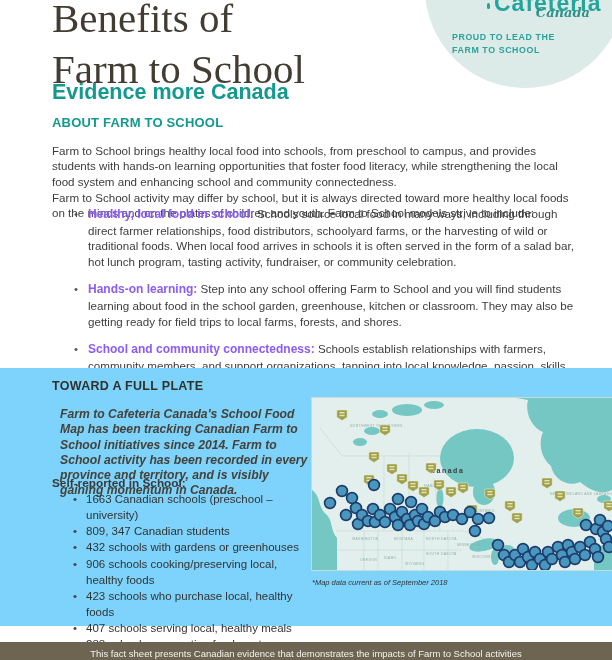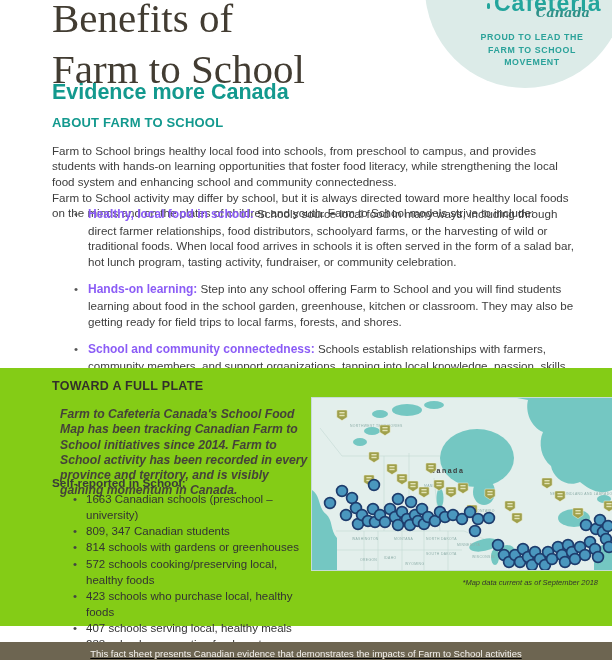--- a/index.html
+++ b/index.html
@@ -9,75 +9,74 @@
   
   .badge-circle{position:absolute;left:425px;top:-112px;width:200px;height:200px;
     border-radius:50%;background:#dcebe8;}
   .logo-word{position:absolute;left:494px;top:-10px;font-size:23px;font-weight:bold;
     color:#23a59c;letter-spacing:1px;}
   .logo-mark{position:absolute;left:487px;top:3px;width:3px;height:6px;background:#23a59c;
     border-radius:2px;}
   .logo-script{position:absolute;left:530px;top:5px;width:60px;text-align:right;
     font-family:"DejaVu Serif",serif;font-style:italic;font-weight:bold;
     font-size:13px;color:#2f9189;}
-  .badge-tagline{position:absolute;left:452px;top:31px;width:160px;text-align:center;
+  .badge-tagline{position:absolute;left:452px;top:31px;width:160px;text-align:left;
     font-size:8.8px;font-weight:bold;line-height:12.5px;letter-spacing:.6px;color:#2ba29a;}
 
   
   .title{position:absolute;left:52px;top:-7px;font-family:"Liberation Serif",serif;
     font-size:41px;line-height:51px;color:#423c32;}
   .subtitle{position:absolute;left:52px;top:80px;font-size:21.5px;font-weight:bold;color:#13998e;}
 
   
   .about-heading{position:absolute;left:52px;top:115px;font-size:13px;font-weight:bold;
     color:#13998e;letter-spacing:.2px;}
   .para{position:absolute;left:52px;width:525px;font-size:11.6px;line-height:15.6px;color:#3d3d3d;}
   .para1{top:131px;}
   .para2{top:178px;}
   ul.about-list{position:absolute;left:72px;top:206px;width:505px;margin:0;padding:0;list-style:none;}
   ul.about-list li{position:relative;padding-left:16px;margin-bottom:12px;
     font-size:11.6px;line-height:15.6px;color:#3d3d3d;}
   ul.about-list li::before{content:"•";position:absolute;left:2px;top:0;color:#555;}
   .lead{font-weight:bold;font-size:12px;color:#8b5cf6;}
 
   
-  .panel{position:absolute;left:0;top:368px;width:612px;height:258px;background:#84cc16;}
+  .panel{position:absolute;left:0;top:368px;width:612px;height:258px;background:#7dd3fc;}
   .panel-heading{position:absolute;left:52px;top:11px;font-size:12.5px;font-weight:bold;
     color:#32302b;letter-spacing:.3px;}
   .panel-intro{position:absolute;left:60px;top:27px;width:252px;font-style:italic;
     font-weight:bold;font-size:12.2px;line-height:15.2px;color:#45423a;}
   .stats-heading{position:absolute;left:52px;top:108px;font-size:11.8px;font-weight:bold;color:#3a3a3a;}
   ul.stats{position:absolute;left:72px;top:123px;width:245px;margin:0;padding:0;list-style:none;}
   ul.stats li{position:relative;padding-left:14px;font-size:11.5px;line-height:16.15px;color:#333;}
   ul.stats li::before{content:"•";position:absolute;left:1px;top:0;color:#444;}
 
   
   .map{position:absolute;left:312px;top:30px;width:300px;height:172px;
     outline:1px solid #c6dcd7;background:#e3efec;}
   .map svg{display:block;}
-  .map-caption{position:absolute;left:312px;top:210px;width:286px;text-align:right;
+  .map-caption{position:absolute;left:312px;top:210px;width:286px;text-align:left;
     font-style:italic;font-size:7.5px;color:#333;}
 
   
-  .footer{position:absolute;left:0;bottom:0;width:612px;height:18px;background:#6d6551;text-decoration:underline;}
+  .footer{position:absolute;left:0;bottom:0;width:612px;height:18px;background:#6d6551;}
   .footer span{display:block;padding-top:6px;text-align:center;font-size:9.5px;color:#f4f2ee;}
 </style>
 </head>
 <body>
 
 <div class="page">
 
   <div class="badge-circle"></div>
   <div class="logo-mark"></div>
   <div class="logo-word">Cafeteria</div>
   <div class="logo-script">Canada</div>
   <div class="badge-tagline">
     <div>PROUD TO LEAD THE</div>
     <div>FARM TO SCHOOL</div>
-    <div>MOVEMENT</div>
   </div>
 
   <div class="title">
     <div>Benefits of</div>
     <div>Farm to School</div>
   </div>
   <div class="subtitle">Evidence more Canada</div>
 
   <div class="about-heading">ABOUT FARM TO SCHOOL</div>
   <p class="para para2">Farm to School activity may differ by school, but it is always directed toward more healthy local foods on the minds and on the plates of children and youth. Farm to School models strive to include:</p>
@@ -88,22 +87,22 @@
     <li><span class="lead">School and community connectedness:</span><span> Schools establish relationships with farmers, community members, and support organizations, tapping into local knowledge, passion, skills, and resources.</span></li>
   </ul>
 
   <div class="panel">
     <div class="panel-heading">TOWARD A FULL PLATE</div>
     <p class="panel-intro">Farm to Cafeteria Canada's School Food Map has been tracking Canadian Farm to School initiatives since 2014. Farm to School activity has been recorded in every province and territory, and is visibly gaining momentum in Canada.</p>
     <div class="stats-heading">Self-reported in School:</div>
     <ul class="stats">
       <li>1663 Canadian schools (preschool – university)</li>
       <li>809, 347 Canadian students</li>
-      <li>814 schools with gardens or greenhouses</li>
-      <li>572 schools cooking/preserving local, healthy foods</li>
+      <li>432 schools with gardens or greenhouses</li>
+      <li>906 schools cooking/preserving local, healthy foods</li>
       <li>423 schools who purchase local, healthy foods</li>
       <li>407 schools serving local, healthy meals</li>
       <li>233 schools composting food waste</li>
       <li>$16 M - estimated amount spent annually on local foods</li>
     </ul>
 
     <div class="map">
       <svg width="300" height="172" viewBox="0 0 300 172">
         <rect x="0" y="0" width="300" height="172" fill="#e3efec"></rect>
 

